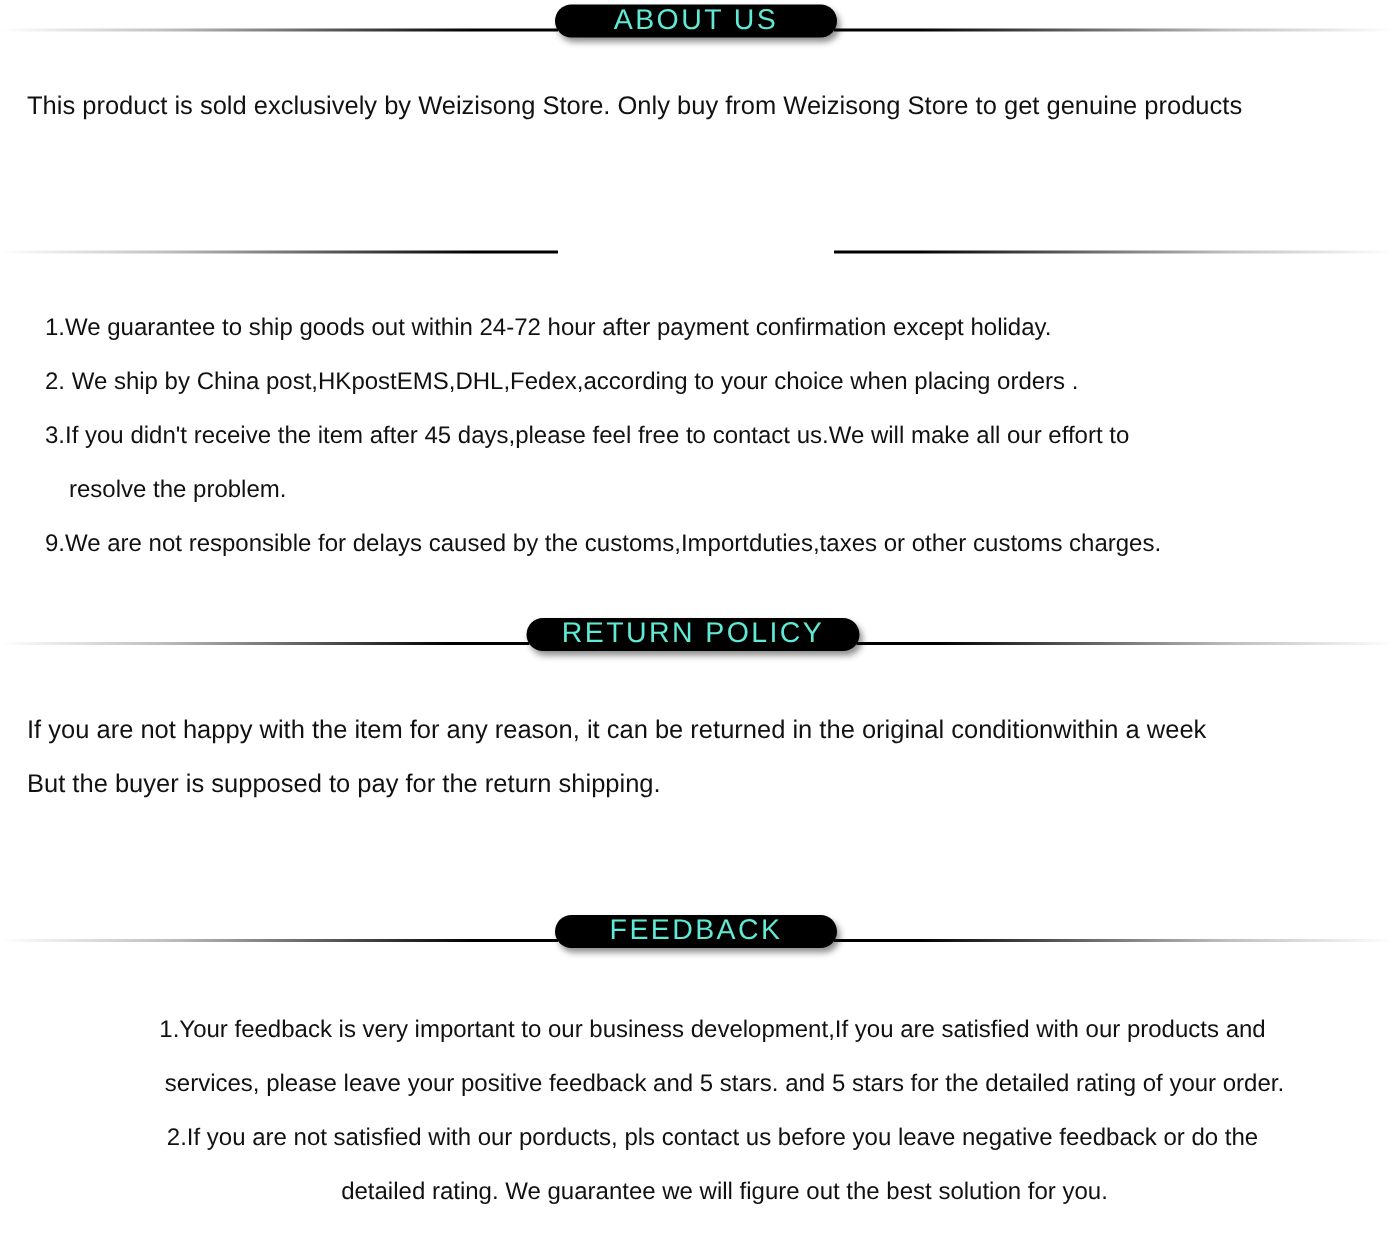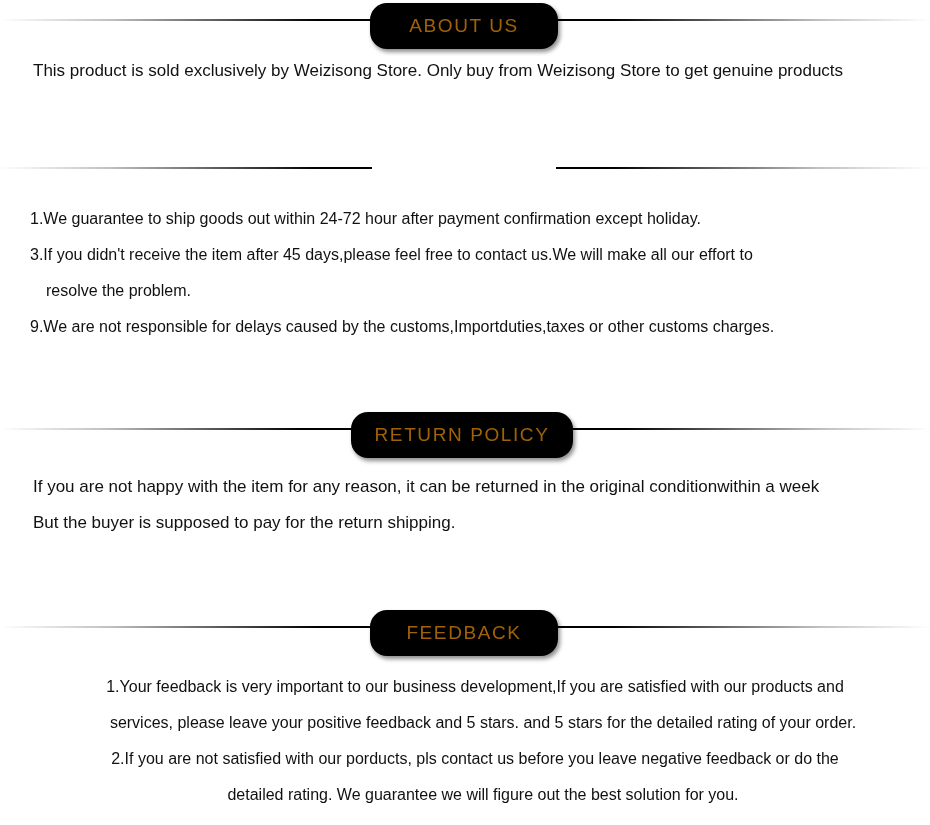--- a/index.html
+++ b/index.html
@@ -16,30 +16,30 @@
   }
   .rule-left {
     left: 0;
     background: linear-gradient(to right, rgba(0,0,0,0) 0%, rgba(0,0,0,0.25) 30%, #000 85%, #000 100%);
   }
   .rule-right {
     right: 0;
     background: linear-gradient(to left, rgba(0,0,0,0) 0%, rgba(0,0,0,0.25) 30%, #000 85%, #000 100%);
   }
   .pill {
-    position: absolute; top: 1px; height: 46px;
-    background: #000; color: #a16207;
+    position: absolute; top: 1px; height: 22px;
+    background: #000; color: #5eead4;
     border-radius: 17px;
     box-shadow: 2px 3px 4px rgba(0,0,0,0.45);
     display: flex; align-items: center; justify-content: center;
     font-family: "Liberation Sans", "DejaVu Sans", sans-serif;
     font-size: 19px; letter-spacing: 1.6px; font-weight: normal;
   }
   .para {
-    position: absolute; left: 33px; width: 890px;
+    position: absolute; left: 18px; width: 890px;
     font-size: 17px; line-height: 36px; white-space: nowrap;
   }
   .para .line { display: block; }
   .list {
     position: absolute; left: 30px; width: 890px;
     font-size: 16px; line-height: 36px; white-space: nowrap;
   }
   .list .line { display: block; }
   .list .indent { padding-left: 16px; }
 </style>
@@ -57,20 +57,23 @@
 </div>
 
 <div class="section-header" style="top:150px;">
   <div class="rule rule-left" style="width:372px;"></div>
   <div class="rule rule-right" style="width:374px;"></div>
 </div>
 
 <div class="list" style="top:201px;">
   <div>
     <span class="line">1.We guarantee to ship goods out within 24-72 hour after payment confirmation except holiday.</span>
+  </div>
+  <div>
+    <span class="line">2. We ship by China post,HKpostEMS,DHL,Fedex,according to your choice when placing orders .</span>
   </div>
   <div>
     <span class="line">3.If you didn't receive the item after 45 days,please feel free to contact us.We will make all our effort to</span>
     <span class="line indent">resolve the problem.</span>
   </div>
   <div>
     <span class="line">9.We are not responsible for delays caused by the customs,Importduties,taxes or other customs charges.</span>
   </div>
 </div>
 

